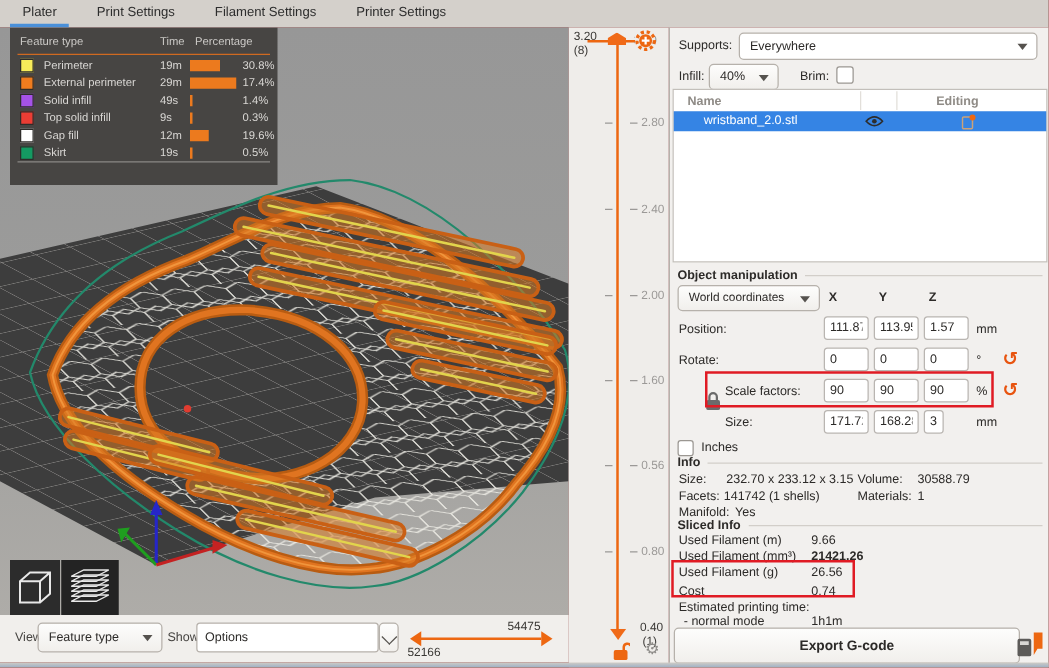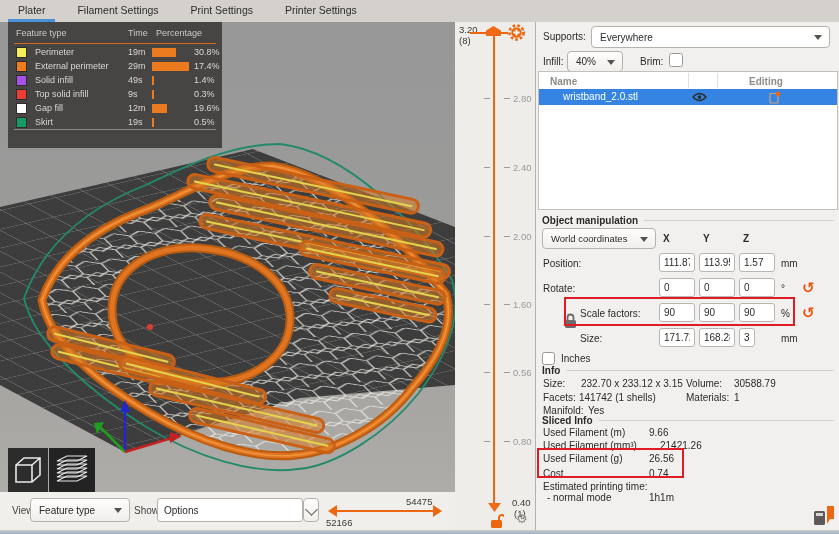--- a/index.html
+++ b/index.html
@@ -64,22 +64,22 @@
   
   #statusbar{left:0;top:530px;width:839px;height:4px;background:linear-gradient(#cfcbc5,#9db1c6);}
 </style>
 </head>
 <body>
 
 <div id="app">
 
   <div id="tabbar" class="abs">
     <div class="tab active">Plater</div>
+    <div class="tab">Print Settings</div>
     <div class="tab">Filament Settings</div>
-    <div class="tab">Print Settings</div>
     <div class="tab">Printer Settings</div>
   </div>
 
   <div id="viewport" class="abs">
     <svg width="455" height="470">
       <defs>
         <pattern id="bedgrid" width="28" height="28" patternUnits="userSpaceOnUse" patternTransform="matrix(0.975,-0.224,0.88,0.47,0,0)">
           <rect width="28" height="28" fill="#3d3d3d"></rect>
           <path d="M0 0 H28 M0 0 V28" stroke="#8d8b89" stroke-width="1.2" fill="none"></path>
         </pattern>
@@ -391,30 +391,33 @@
     <span class="val abs" style="left:198px;top:370px;">1</span>
     <span class="abs" style="left:7px;top:383px;">Manifold:</span>
     <span class="val abs" style="left:52px;top:383px;">Yes</span>
 
     <div class="ftitle abs" style="left:6px;top:393px;width:292px;">
         <span>Sliced Info</span>
       </div>
     <span class="abs" style="left:7px;top:405px;">Used Filament (m)</span>
     <span class="val abs" style="left:113px;top:405px;">9.66</span>
     <span class="abs" style="left:7px;top:418px;">Used Filament (mm³)</span>
-    <span class="val abs" style="left:124px;top:418px;">21421.26</span>
+    <span class="val abs" style="left:113px;top:418px;font-weight:bold;">21421.26</span>
     <span class="abs" style="left:7px;top:431px;">Used Filament (g)</span>
     <span class="val abs" style="left:113px;top:431px;">26.56</span>
     <span class="abs" style="left:7px;top:446px;">Cost</span>
     <span class="val abs" style="left:113px;top:446px;">0.74</span>
     <div class="redbox abs" style="left:1px;top:426px;width:147px;height:30px;"></div>
     <span class="abs" style="left:7px;top:459px;">Estimated printing time:</span>
     <span class="abs" style="left:11px;top:470px;">- normal mode</span>
     <span class="val abs" style="left:113px;top:470px;">1h1m</span>
 
+    <div class="btn abs" id="export-btn" style="left:3px;top:480px;width:277px;height:29px;">
+      <span>Export G-code</span>
+    </div>
     <svg class="abs" style="left:276px;top:481px;" width="26" height="28" viewBox="0 0 26 28">
       <rect x="2" y="8" width="11" height="14" rx="1.5" fill="#5c5a58"></rect>
       <rect x="4" y="10" width="7" height="3" fill="#d8d6d3"></rect>
       <path d="M15 3 h7 v13 h-4 l-3 5 Z" fill="#ed6711"></path>
     </svg>
   </div>
 
   <div id="statusbar" class="abs"></div>
 </div>
 

